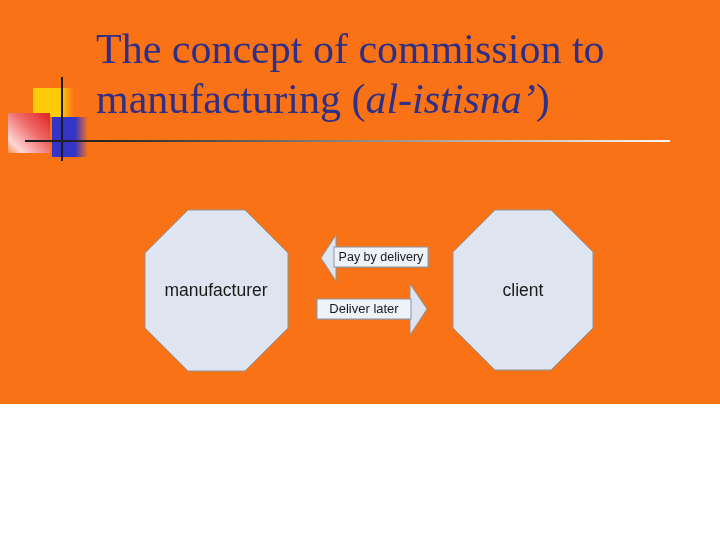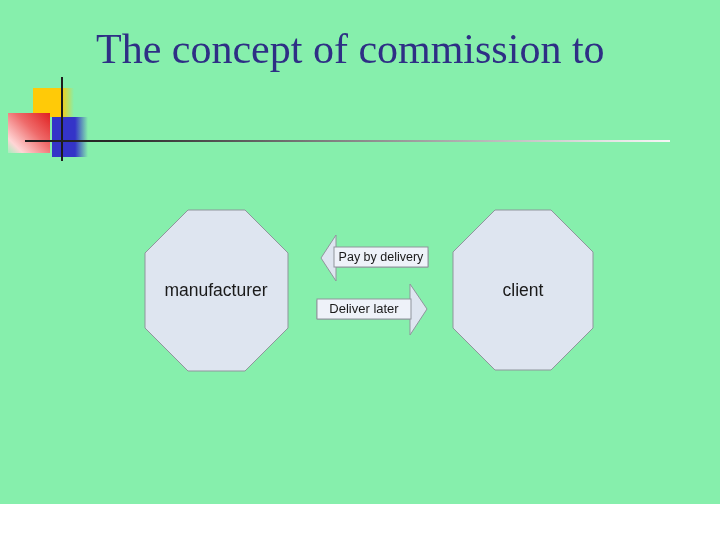--- a/index.html
+++ b/index.html
@@ -3,22 +3,22 @@
 <meta charset="utf-8">
 <style>
   html, body {
     margin: 0;
     padding: 0;
     background: #ffffff;
   }
   .slide {
     position: relative;
     width: 720px;
-    height: 504px;
-    background: #86efac;
+    height: 404px;
+    background: #f97316;
     overflow: hidden;
     font-family: "Liberation Sans", sans-serif;
   }
 
   
   .title {
     position: absolute;
     left: 96px;
     top: 24px;
     margin: 0;
@@ -113,20 +113,21 @@
 <div class="slide">
 
   <div class="sq sq-yellow"></div>
   <div class="sq sq-red"></div>
   <div class="sq sq-blue"></div>
   <div class="vline"></div>
   <div class="hline"></div>
 
   <h1 class="title">
     <span class="tline">The concept of commission to</span>
+    <span class="tline"><span>manufacturing (</span><em>al-istisna’</em><span>)</span></span>
   </h1>
 
   <svg class="diagram" width="720" height="540" viewBox="0 0 720 540">
 
     <polygon class="oct" points="188,210 245,210 288,253 288,328 245,371 188,371 145,328 145,253"></polygon>
 
     <polygon class="oct" points="495,210 551,210 593,252 593,328 551,370 495,370 453,328 453,252"></polygon>
 
     <polygon class="arrow" points="321,258 336,235 336,250 428,250 428,267 336,267 336,281"></polygon>
     <rect class="labelbox" x="334" y="247" width="94" height="20"></rect>

